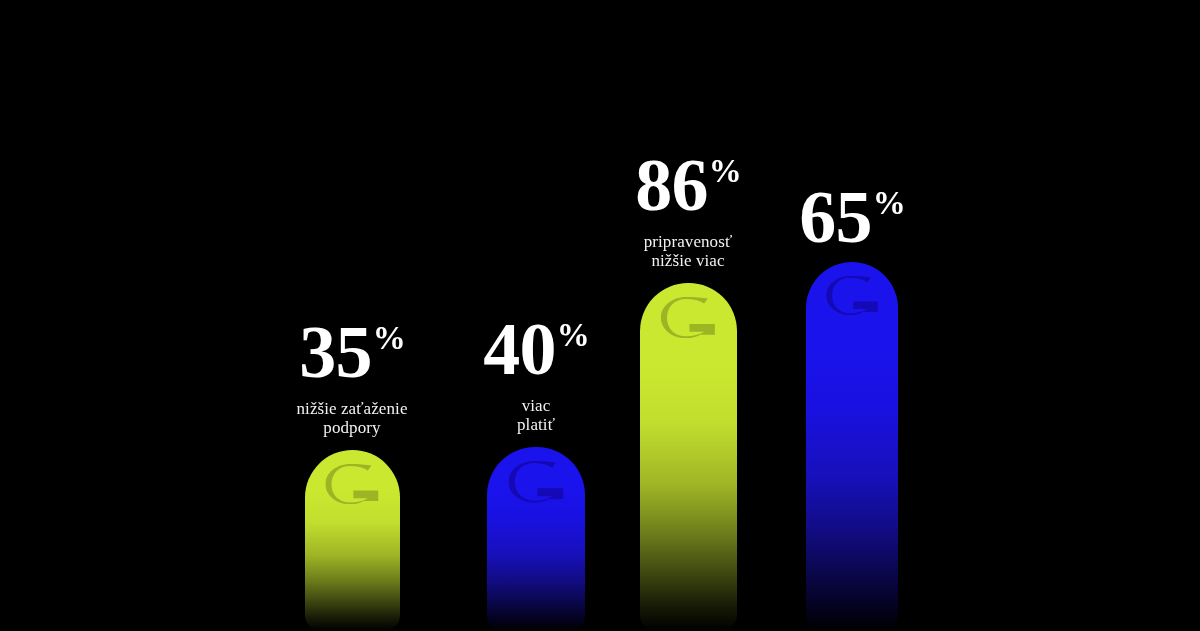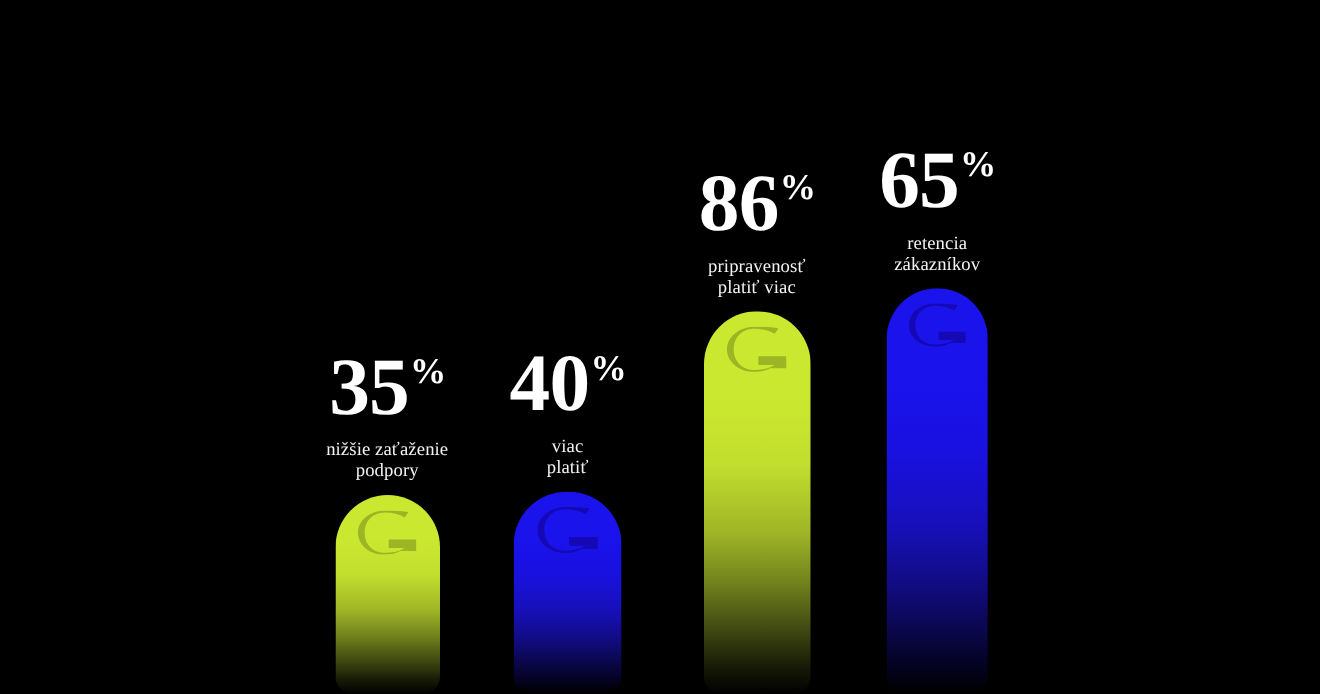--- a/index.html
+++ b/index.html
@@ -151,21 +151,21 @@
     <div class="bar lime" style="width:95px; height:181px;">
       <div class="bar-fill"></div>
       <div class="bar-logo">
         <svg viewBox="0 0 100 76" xmlns="http://www.w3.org/2000/svg" aria-hidden="true">
           <path d="M46.5 0C20.8 0 0 17 0 38s20.8 38 46.5 38c9.6 0 18.6-2.4 26-6.5l27.5-.1V49.6H52.6v14.6h27.1c-8.6 5.6-20.4 8.2-33.2 8.2C25.3 72.4 11.4 58.2 11.4 38S25.3 3.6 46.5 3.6c12.9 0 24.6 2.7 33.3 8.4l6.6-9.1C77 1.1 62.5 0 46.5 0z"></path>
         </svg>
       </div>
     </div>
   </div>
 
-  <div class="stat-column" style="left:436px; width:160px; height:523px;">
+  <div class="stat-column" style="left:456px; width:160px; height:523px;">
     <div class="stat-callout">
       <div class="stat-value-line">
         <span class="stat-number">40</span>
         <span class="stat-percent">%</span>
       </div>
       <div class="stat-caption">viac
 platiť</div>
     </div>
     <div class="bar blue" style="width:98px; height:184px;">
       <div class="bar-fill"></div>
@@ -177,40 +177,38 @@
     </div>
   </div>
 
   <div class="stat-column" style="left:608px; width:160px; height:631px;">
     <div class="stat-callout">
       <div class="stat-value-line">
         <span class="stat-number">86</span>
         <span class="stat-percent">%</span>
       </div>
       <div class="stat-caption">pripravenosť
-platiť viac</div>
+nižšie viac</div>
     </div>
     <div class="bar lime" style="width:97px; height:348px;">
       <div class="bar-fill"></div>
       <div class="bar-logo">
         <svg viewBox="0 0 100 76" xmlns="http://www.w3.org/2000/svg" aria-hidden="true">
           <path d="M46.5 0C20.8 0 0 17 0 38s20.8 38 46.5 38c9.6 0 18.6-2.4 26-6.5l27.5-.1V49.6H52.6v14.6h27.1c-8.6 5.6-20.4 8.2-33.2 8.2C25.3 72.4 11.4 58.2 11.4 38S25.3 3.6 46.5 3.6c12.9 0 24.6 2.7 33.3 8.4l6.6-9.1C77 1.1 62.5 0 46.5 0z"></path>
         </svg>
       </div>
     </div>
   </div>
 
   <div class="stat-column" style="left:772px; width:160px; height:631px;">
     <div class="stat-callout">
       <div class="stat-value-line">
         <span class="stat-number">65</span>
         <span class="stat-percent">%</span>
       </div>
-      <div class="stat-caption">retencia
-zákazníkov</div>
     </div>
     <div class="bar blue" style="width:92px; height:369px;">
       <div class="bar-fill"></div>
       <div class="bar-logo">
         <svg viewBox="0 0 100 76" xmlns="http://www.w3.org/2000/svg" aria-hidden="true">
           <path d="M46.5 0C20.8 0 0 17 0 38s20.8 38 46.5 38c9.6 0 18.6-2.4 26-6.5l27.5-.1V49.6H52.6v14.6h27.1c-8.6 5.6-20.4 8.2-33.2 8.2C25.3 72.4 11.4 58.2 11.4 38S25.3 3.6 46.5 3.6c12.9 0 24.6 2.7 33.3 8.4l6.6-9.1C77 1.1 62.5 0 46.5 0z"></path>
         </svg>
       </div>
     </div>
   </div>

